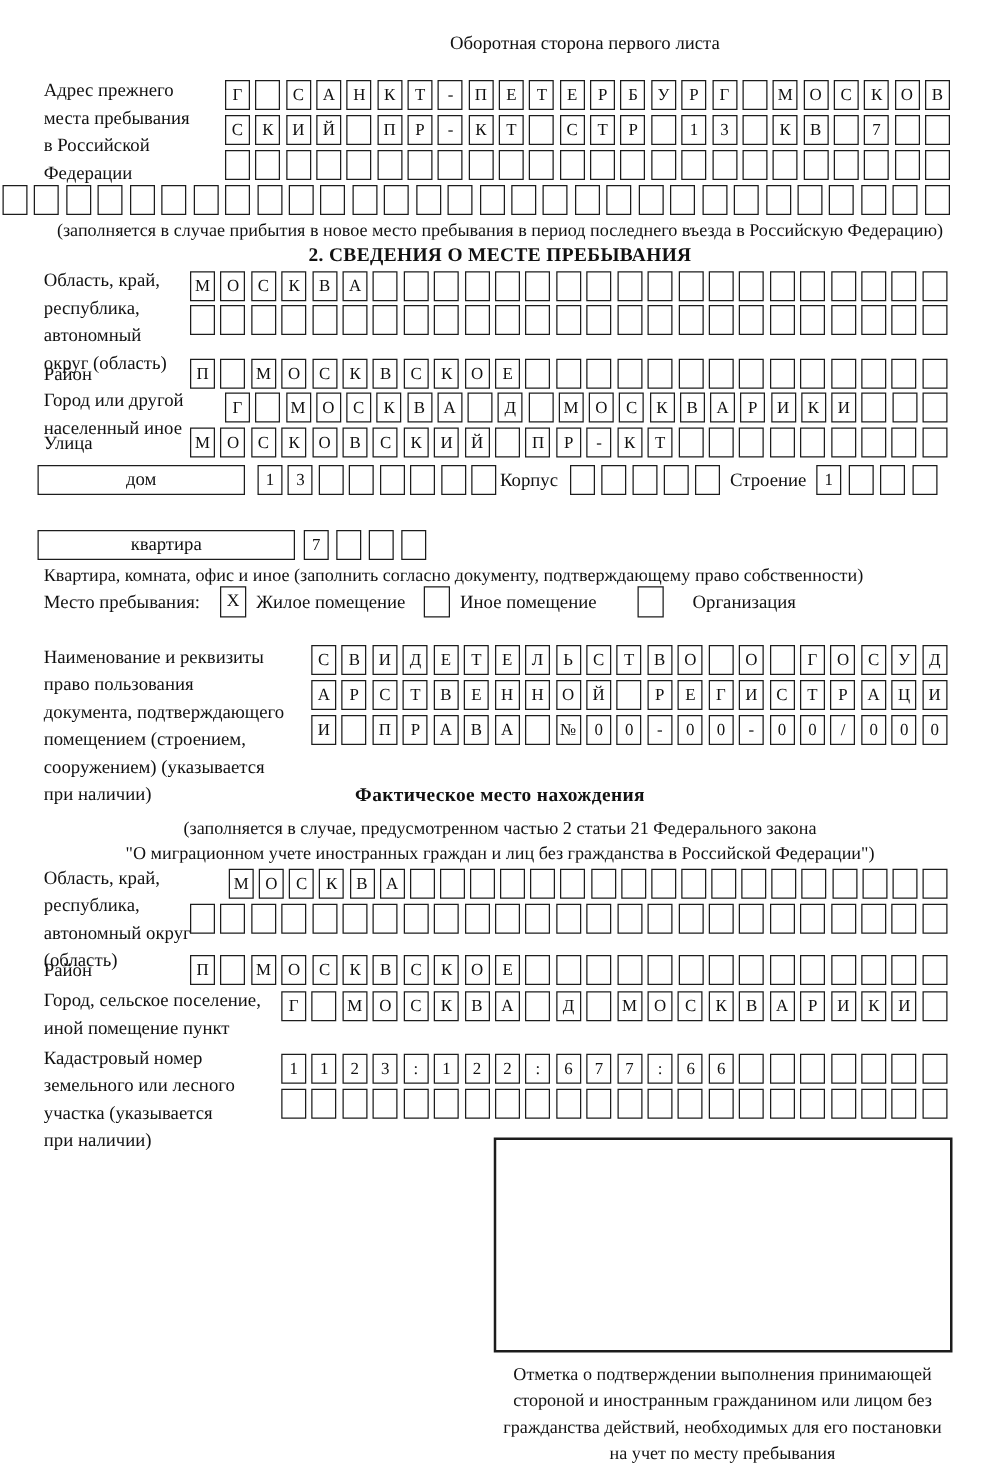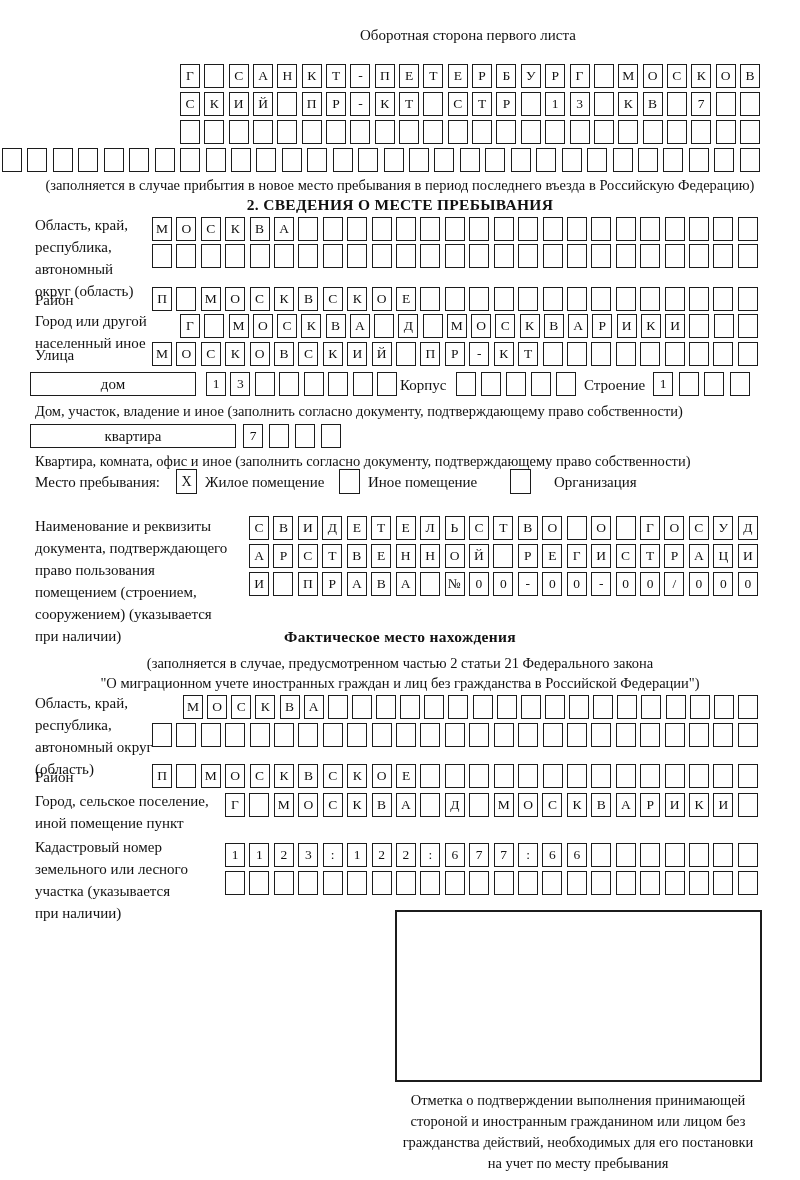--- a/index.html
+++ b/index.html
@@ -35,20 +35,26 @@
   .tline{white-space:nowrap;}
   .lines.center .tline{white-space:normal;}
 </style>
 </head>
 <body>
 
 <div id="sheet">
 
   <div class="abs lbl right" style="left:360px;top:24px;width:400px">Оборотная сторона первого листа</div>
 
+  <div class="abs lbl lines" style="left:35px;top:62px">
+      <div class="tline">Адрес прежнего</div>
+      <div class="tline">места пребывания</div>
+      <div class="tline">в Российской</div>
+      <div class="tline">Федерации</div>
+    </div>
 
   <div class="abs cellrow" style="left:180px;top:64px;width:580px">
       <div class="cell">Г</div>
       <div class="cell"></div>
       <div class="cell">С</div>
       <div class="cell">А</div>
       <div class="cell">Н</div>
       <div class="cell">К</div>
       <div class="cell">Т</div>
       <div class="cell">-</div>
@@ -327,43 +333,42 @@
       <div class="cell"></div>
       <div class="cell"></div>
     </div>
   <div class="abs lbl" style="left:584px;top:374px">Строение</div>
   <div class="abs cellrow" style="left:653px;top:372px;width:97px">
       <div class="cell">1</div>
       <div class="cell"></div>
       <div class="cell"></div>
       <div class="cell"></div>
     </div>
-  <div class="abs note" style="left:35px;top:402px;width:760px">Дом, участок, владение и иное (заполнить согласно документу, подтверждающему право собственности)</div>
 
   <div class="abs labelbox" style="left:30px;top:424px;width:206px">квартира</div>
   <div class="abs cellrow" style="left:243px;top:424px;width:98px">
       <div class="cell">7</div>
       <div class="cell"></div>
       <div class="cell"></div>
       <div class="cell"></div>
     </div>
   <div class="abs note" style="left:35px;top:452px;width:760px">Квартира, комната, офис и иное (заполнить согласно документу, подтверждающему право собственности)</div>
 
   <div class="abs lbl" style="left:35px;top:471px">Место пребывания:</div>
   <div class="abs checkbox" style="left:176px;top:469px">X</div>
   <div class="abs lbl" style="left:205px;top:471px">Жилое помещение</div>
   <div class="abs checkbox" style="left:339px;top:469px"></div>
   <div class="abs lbl" style="left:368px;top:471px">Иное помещение</div>
   <div class="abs checkbox" style="left:510px;top:469px"></div>
   <div class="abs lbl" style="left:554px;top:471px">Организация</div>
 
   <div class="abs lbl lines" style="left:35px;top:515px">
       <div class="tline">Наименование и реквизиты</div>
+      <div class="tline">право пользования</div>
       <div class="tline">документа, подтверждающего</div>
-      <div class="tline">право пользования</div>
       <div class="tline">помещением (строением,</div>
       <div class="tline">сооружением) (указывается</div>
       <div class="tline">при наличии)</div>
     </div>
   <div class="abs cellrow" style="left:249px;top:516px;width:509px">
       <div class="cell">С</div>
       <div class="cell">В</div>
       <div class="cell">И</div>
       <div class="cell">Д</div>
       <div class="cell">Е</div>

